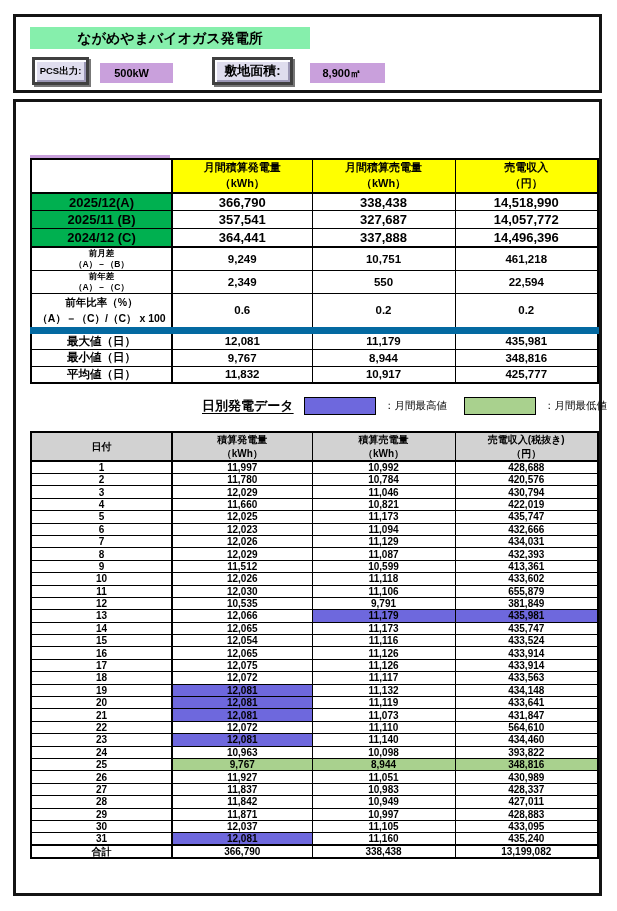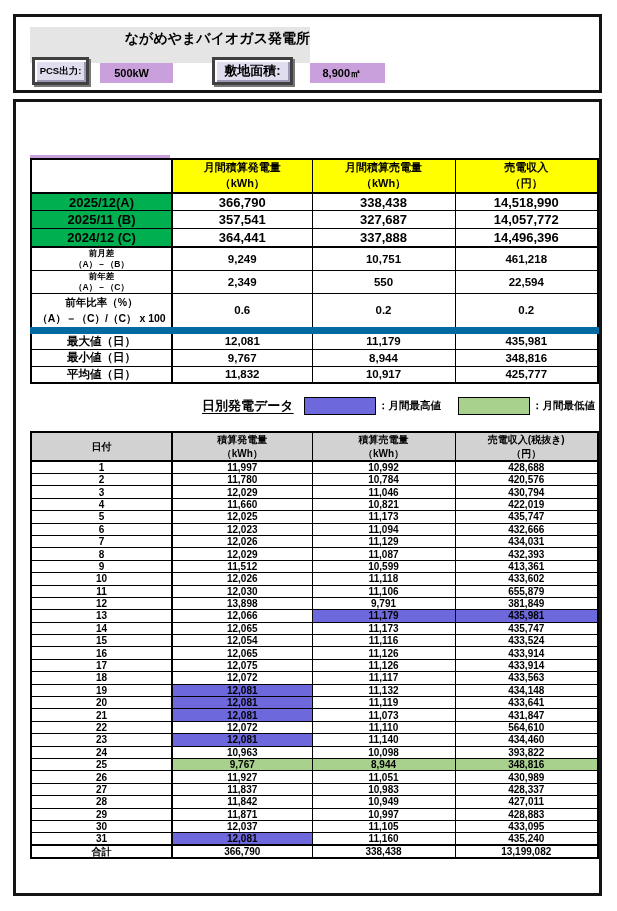--- a/index.html
+++ b/index.html
@@ -2,40 +2,40 @@
 <html><head>
 <meta charset="utf-8">
 <style>
   * { box-sizing: border-box; }
   html,body { margin:0; padding:0; }
   body {
     width:617px; height:911px; position:relative; background:#ffffff;
     font-family:"Liberation Sans","DejaVu Sans",sans-serif; color:#000;
   }
   .hbox { position:absolute; left:13px; top:14px; width:589px; height:79px; border:3px solid #141414; background:#fff; }
-  .titlebar { position:absolute; left:14px; top:10px; width:280px; height:36px; background:#e5e5e5; text-align:right; font-weight:bold; font-size:14px; line-height:22px; }
+  .titlebar { position:absolute; left:14px; top:10px; width:280px; height:22px; background:#86efac; text-align:center; font-weight:bold; font-size:14px; line-height:22px; }
   .btn3d { position:absolute; background:#dfddee; border:3px solid #404040;
     box-shadow: inset 2px 2px 0 #fdfdff, inset -2px -2px 0 #9b97b5, 2px 2px 0 #777;
     display:flex; align-items:center; justify-content:center; font-weight:bold; cursor:default; }
   .btn-pcs  { left:16px;  top:40px; width:57px; height:28px; font-size:9.5px; }
   .btn-area { left:196px; top:40px; width:81px; height:28px; font-size:13px; }
   .pill { position:absolute; background:#c9a0dc; height:20px; line-height:20px; font-weight:bold; font-size:11px; text-align:right; padding-right:24px; }
   .pill-pcs  { left:84px;  top:46px; width:73px; }
   .pill-area { left:294px; top:46px; width:75px; }
 
   .mbox { position:absolute; left:13px; top:99px; width:589px; height:797px; border:3px solid #141414; background:#fff; }
   .plabel { position:absolute; background:#c9a0dc; text-align:center; font-weight:bold; font-size:12.5px;margin-top:39px; }
   .plabel-1 { left:14px; top:14px;  width:140px; height:25px; line-height:25px; }
   .plabel-2 { left:14px; top:292px; width:140px; height:22px; line-height:22px; }
   .dtitle { position:absolute; left:186px; top:295px; font-size:13px; font-weight:bold; text-decoration:underline; text-underline-offset:3px; }
   .legend { position:absolute; left:288px; top:295px; display:flex; align-items:center; }
   .sw { width:72px; height:18px; border:1.5px solid #000; }
   .sw.max { background:#6e68dd; }
   .sw.min { background:#a9d18e; margin-left:17px; }
-  .lg-label { font-size:10.5px; font-weight:bold; margin-left:2px; white-space:nowrap; }
+  .lg-label { font-size:10.5px; font-weight:normal; margin-left:8px; white-space:nowrap; }
 
   table.tbl { position:absolute; border-collapse:collapse; table-layout:fixed; background:#fff; }
   .tbl th, .tbl td { border:1px solid #000; text-align:center; font-weight:bold; padding:0; overflow:hidden; }
 
   .monthly { left:14px; top:56px; width:567px; border:2.5px solid #000; }
   .monthly thead th { background:#ffff00; font-size:11px; height:32px; border-bottom:2px solid #000; line-height:1.45; }
   .monthly thead th.corner { background:#fff; border-right:2px solid #000; }
   .monthly td.lab { border-right:2px solid #000; font-size:11px; }
   .monthly tr.green td { height:18px; font-size:13px; }
   .monthly tr.green td.lab { background:#00b050; }
@@ -270,21 +270,21 @@
           <td class="">433,602</td>
         </tr>
         <tr class="">
           <td>11</td>
           <td class="">12,030</td>
           <td class="">11,106</td>
           <td class="">655,879</td>
         </tr>
         <tr class="">
           <td>12</td>
-          <td class="">13,898</td>
+          <td class="">10,535</td>
           <td class="">9,791</td>
           <td class="">381,849</td>
         </tr>
         <tr class="">
           <td>13</td>
           <td class="">12,066</td>
           <td class="max">11,179</td>
           <td class="max">435,981</td>
         </tr>
         <tr class="">

